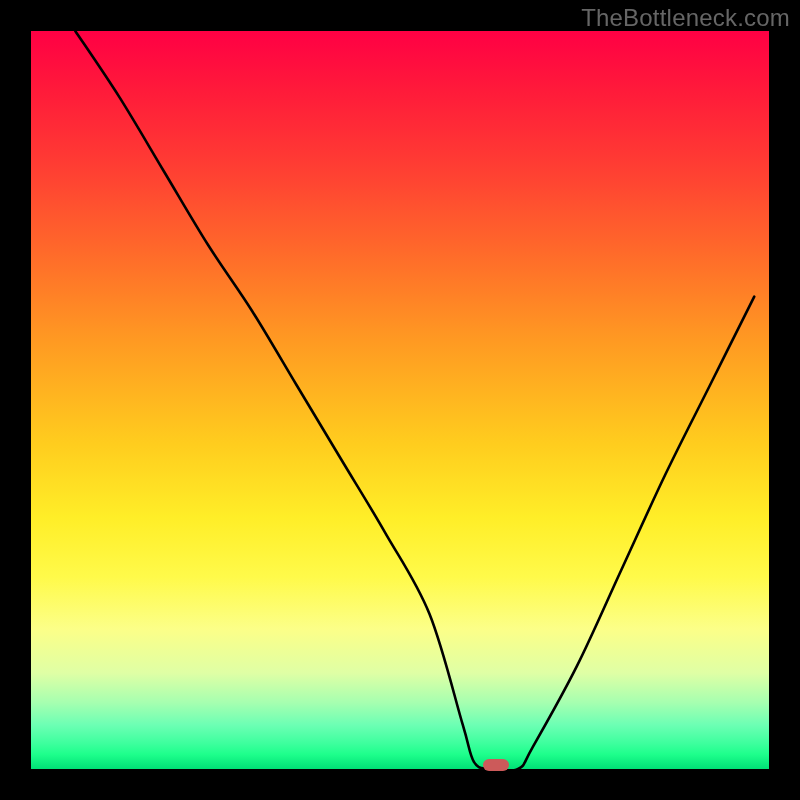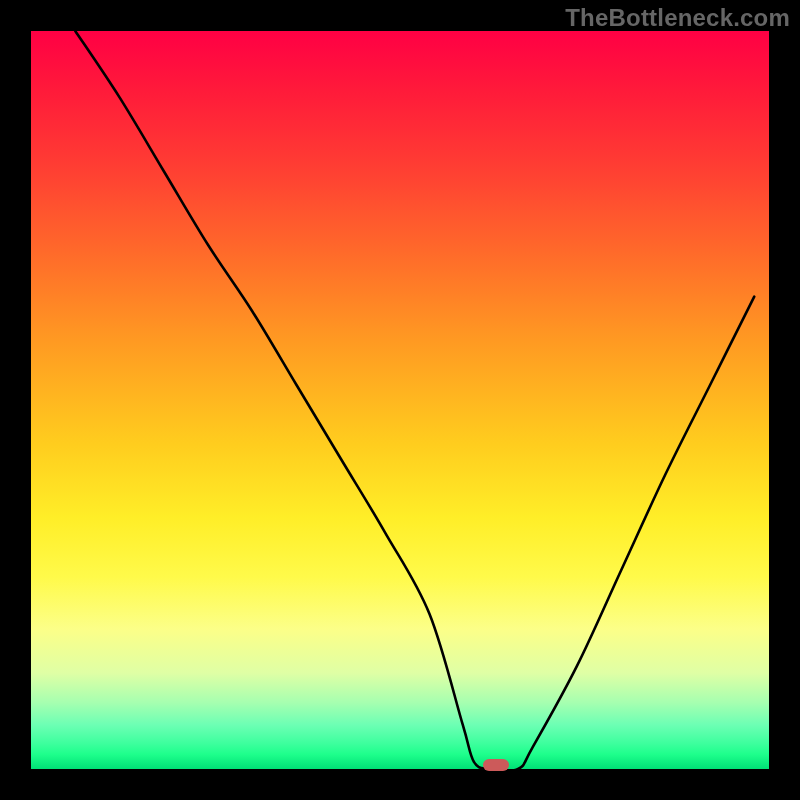--- a/index.html
+++ b/index.html
@@ -16,21 +16,21 @@
     width: 800px;
     height: 800px;
     background: #000;
   }
   .watermark {
     position: absolute;
     top: 4px;
     right: 10px;
     color: #666;
     font-size: 24px;
-    font-weight: 700;
+    font-weight: 400;
     letter-spacing: 0.2px;
     z-index: 20;
   }
   .plot {
     position: absolute;
     left: 31px;
     top: 31px;
     width: 738px;
     height: 738px;
     

